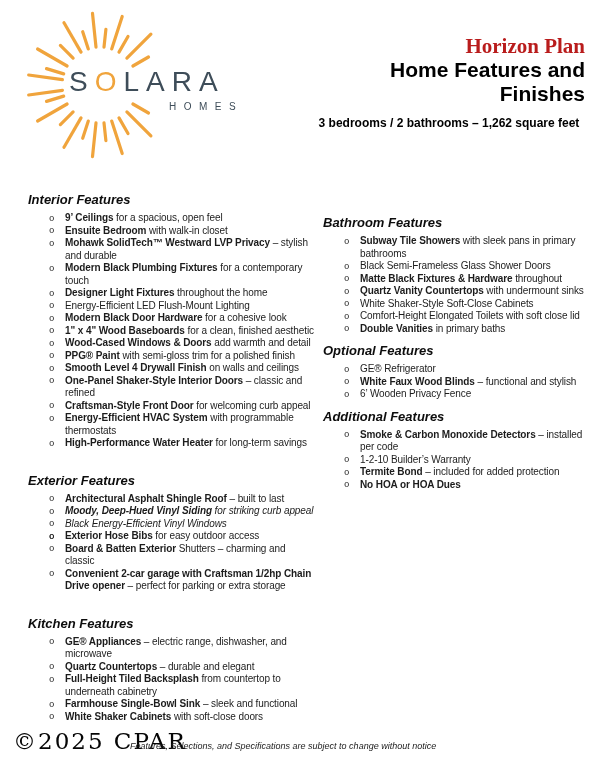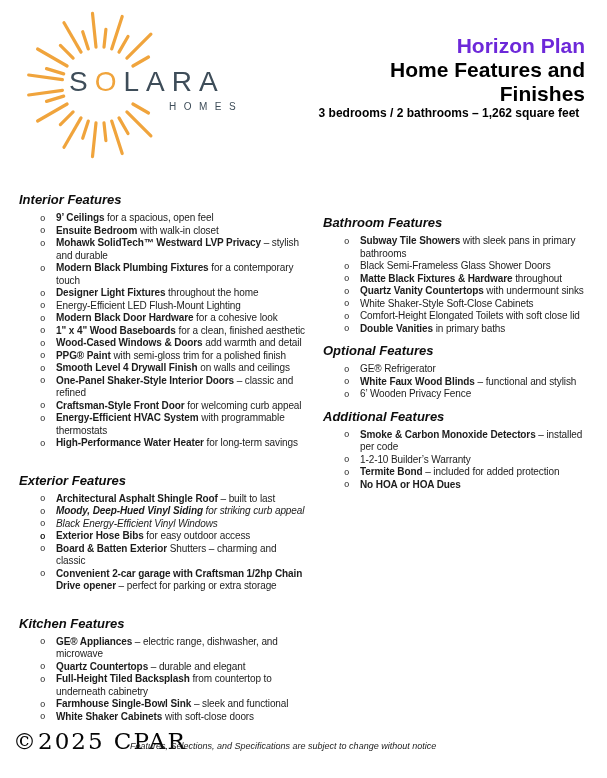--- a/index.html
+++ b/index.html
@@ -20,26 +20,26 @@
     color:#3E4D59;white-space:nowrap;line-height:28px;
   }
   .brand .o{color:#F0A43C;}
   .brand-sub{
     position:absolute;left:144px;top:91px;
     font-size:10px;font-weight:400;letter-spacing:7.5px;
     color:#3E4D59;white-space:nowrap;
   }
   
   .header-block{position:absolute;top:34px;right:22px;width:272px;}
-  .h-title{font-size:21px;font-weight:bold;line-height:24px;text-align:right;color:#6d28d9;}
+  .h-title{font-size:21px;font-weight:bold;line-height:24px;text-align:right;color:#b91c1c;font-family:Liberation Serif, serif;}
   .h-sub{font-size:21px;font-weight:bold;line-height:24px;text-align:right;color:#000;}
-  .h-specs{font-size:12px;font-weight:bold;text-align:center;margin-top:0;color:#000;}
+  .h-specs{font-size:12px;font-weight:bold;text-align:center;margin-top:10px;color:#000;}
   
   .col{position:absolute;}
-  .col-left{left:19px;top:193px;width:286px;}
+  .col-left{left:28px;top:193px;width:286px;}
   .col-right{left:323px;top:216px;width:262px;}
   .section{margin:0 0 24px 0;}
   .col-right .section{margin-bottom:9px;}
   .section h3{
     font-size:13px;font-weight:bold;font-style:italic;
     margin:0 0 6px 0;line-height:13px;color:#0d0d0d;
   }
   .section ul{
     list-style:none;margin:0;padding:0;
     font-size:10px;line-height:12.5px;letter-spacing:-0.1px;color:#1c1c1c;

